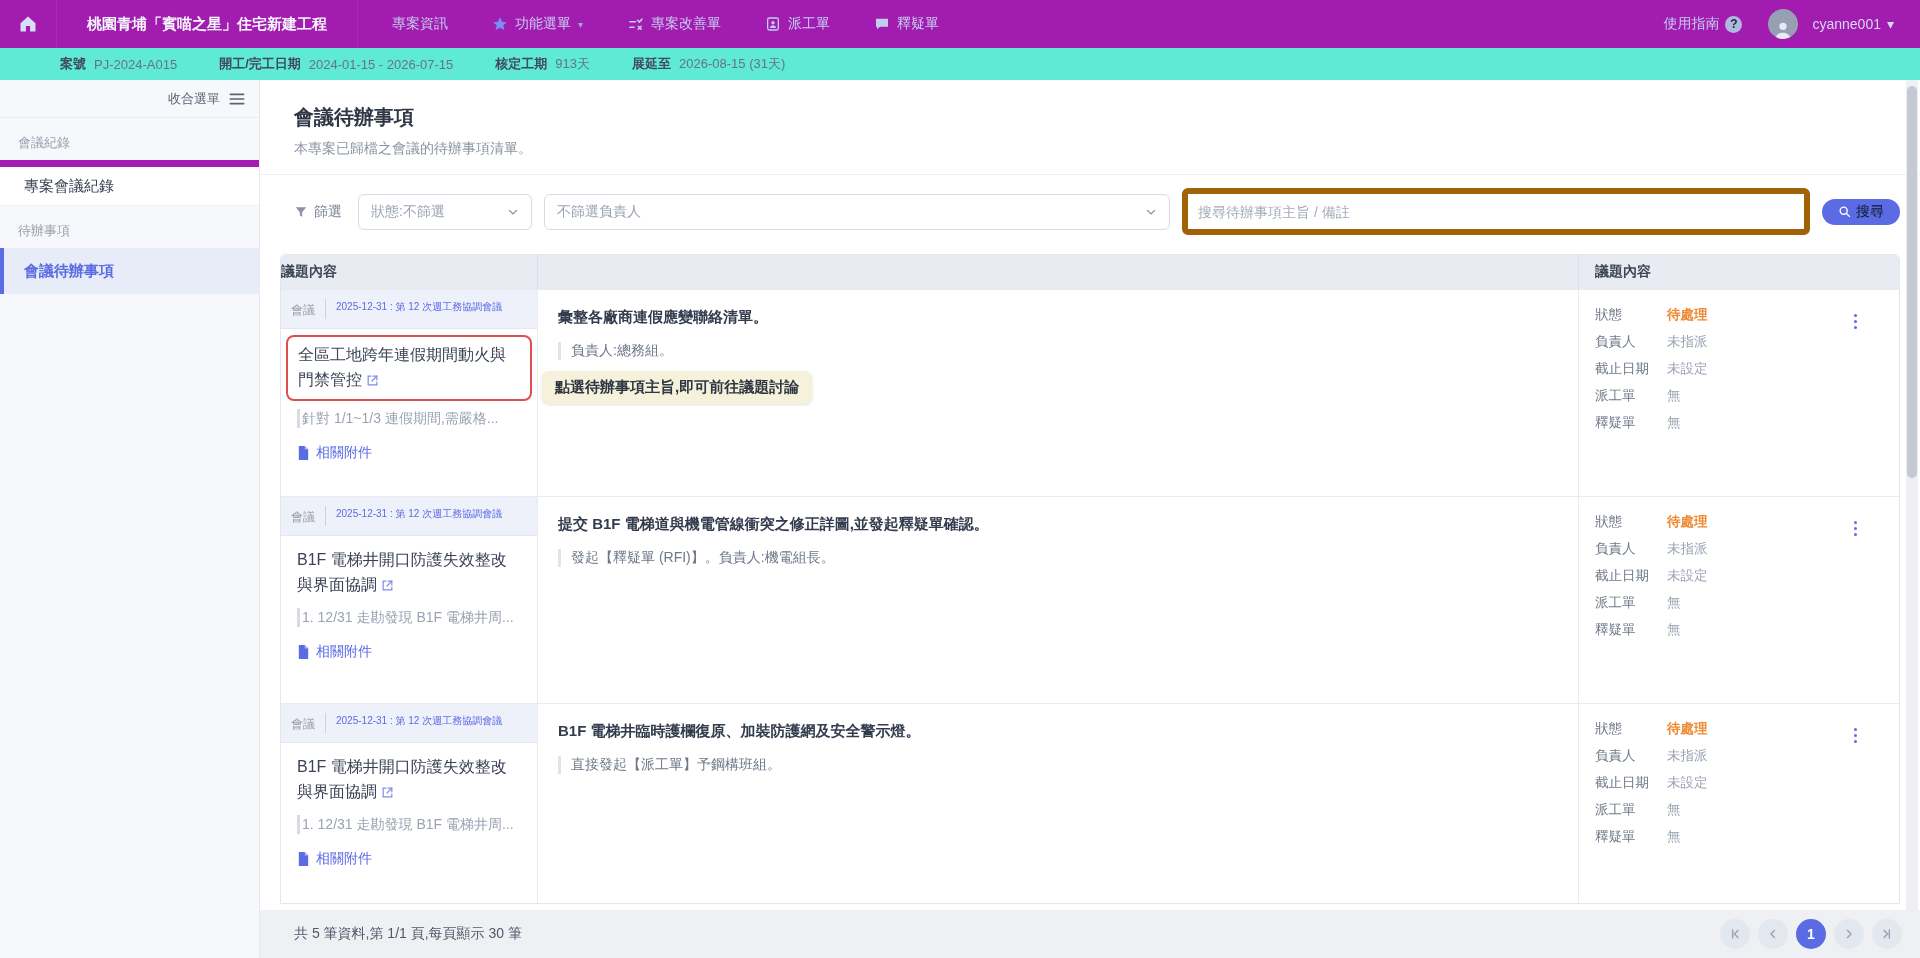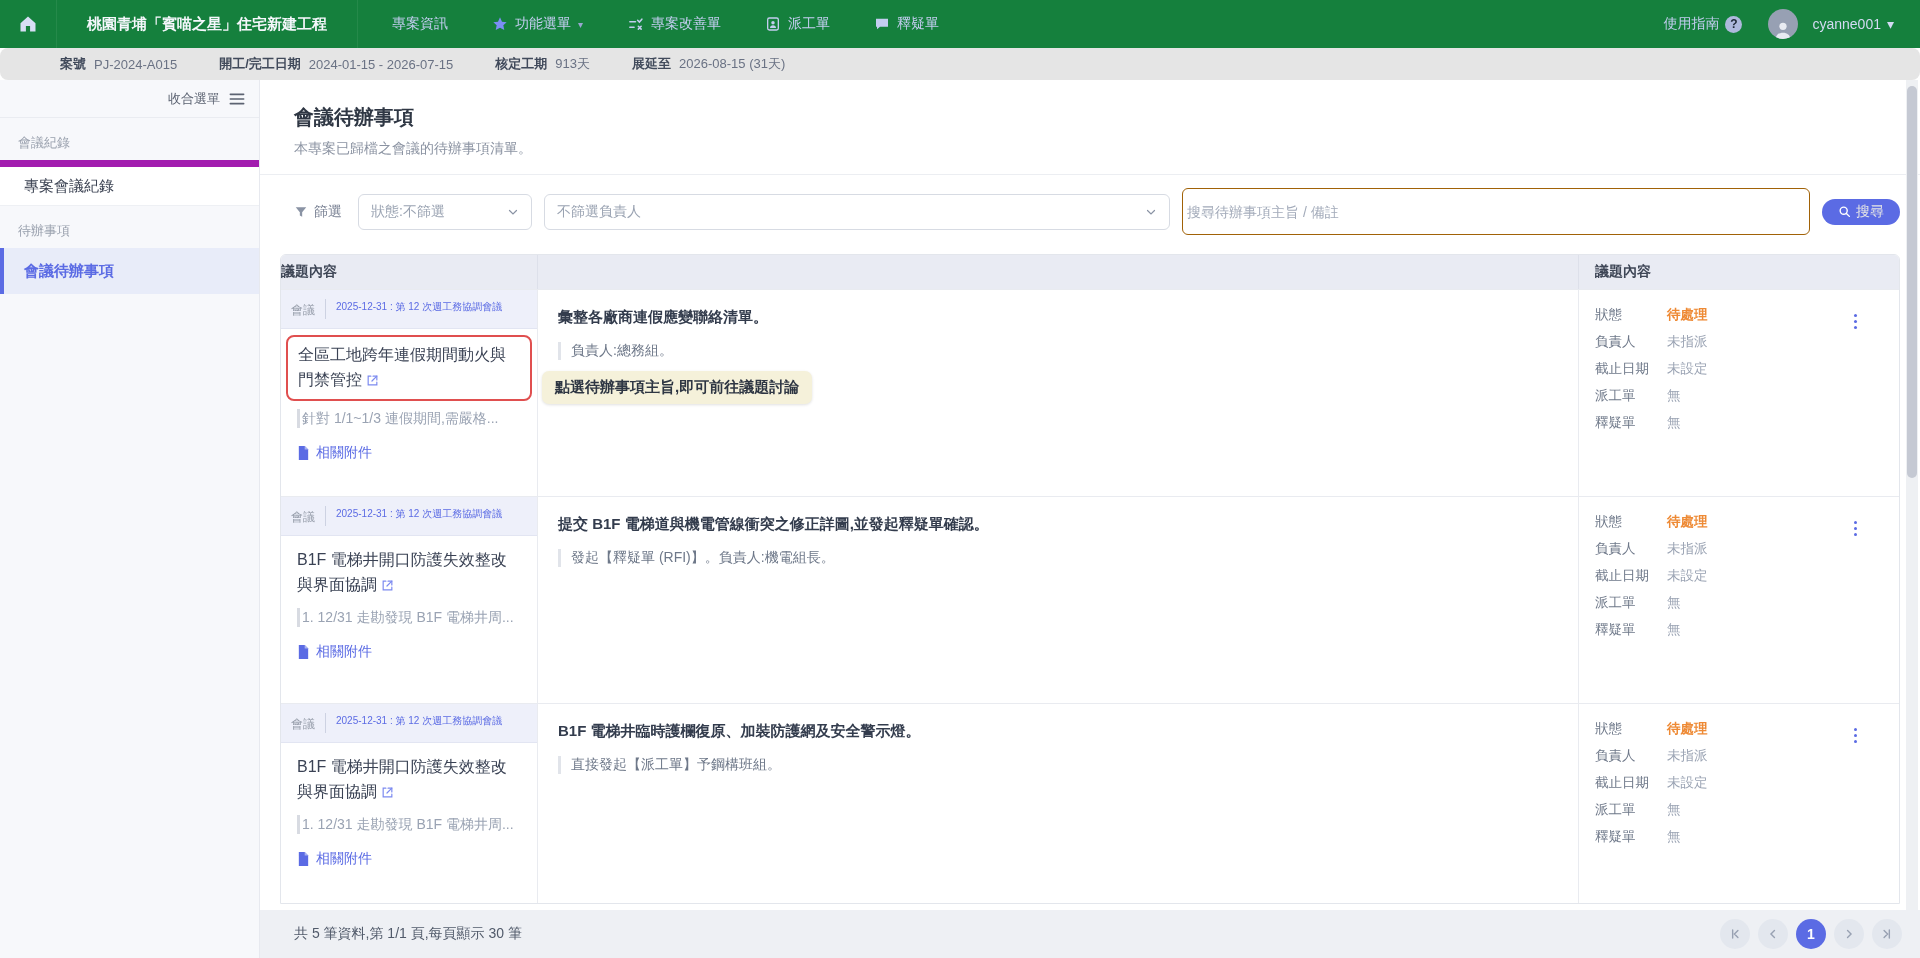--- a/index.html
+++ b/index.html
@@ -1,38 +1,38 @@
 <!DOCTYPE html>
 <html><head>
 <meta charset="utf-8">
 <style>
   * { margin:0; padding:0; box-sizing:border-box; }
   html,body { width:1920px; height:958px; font-family:"Liberation Sans","DejaVu Sans",sans-serif; background:#fff; overflow:hidden; }
   body { position:relative; }
   svg { display:block; }
 
   
-  .navbar { height:48px; background:#15803d; display:flex; align-items:center; color:#bcc7ea; font-size:14px; }
+  .navbar { height:48px; background:#a21caf; display:flex; align-items:center; color:#bcc7ea; font-size:14px; }
   .nav-home { width:56px; height:48px; display:flex; align-items:center; justify-content:center; color:#d7def5; cursor:pointer; }
   .nav-title { color:#f5f7fc; font-weight:bold; font-size:15px; padding:0 30px; height:48px; display:flex; align-items:center;
                border-left:1px solid rgba(255,255,255,.07); border-right:1px solid rgba(255,255,255,.07); }
   .nav-items { display:flex; align-items:center; gap:44px; margin-left:34px; }
   .nav-item { display:flex; align-items:center; gap:7px; cursor:pointer; color:#c3cdf0; }
   .nav-item .caret { font-size:10px; color:#9aa6d0; }
   .caret::after { content:"▾"; }
   .star { color:#7c8ef5; }
   .nav-right { margin-left:auto; display:flex; align-items:center; gap:14px; padding-right:26px; }
   .help { display:flex; align-items:center; gap:6px; cursor:pointer; color:#c3cdf0; }
   .qcircle { width:17px; height:17px; border-radius:50%; background:#aeb9dd; color:#1d2735; font-size:12px; font-weight:bold; display:flex; align-items:center; justify-content:center; }
   .qcircle::after { content:"?"; }
   .avatar { width:30px; height:30px; border-radius:50%; background:#97a0b3; display:flex; align-items:end; justify-content:center; overflow:hidden; margin-left:12px; cursor:pointer; }
   .user { display:flex; align-items:center; gap:6px; cursor:pointer; color:#d3daf3; font-size:14px; }
 
   
-  .project-bar { height:32px; background:#e5e5e5; display:flex; align-items:center; gap:42px; padding-left:60px; font-size:13px;border-radius:8px; }
+  .project-bar { height:32px; background:#5eead4; display:flex; align-items:center; gap:42px; padding-left:60px; font-size:13px; }
   .pfield { display:flex; align-items:center; gap:8px; }
   .plabel { color:#414a5b; font-weight:bold; }
   .pvalue { color:#6a7284; }
 
   
   .app { display:flex; height:878px; }
   .sidebar { width:260px; background:#f7f8fb; border-right:1px solid #e7e9ef; flex-shrink:0; }
   .side-head { height:38px; display:flex; align-items:center; justify-content:flex-end; gap:9px; padding-right:14px; color:#5c6372; font-size:13px; border-bottom:1px solid #eaecf1; cursor:pointer; }
   .side-section { padding:16px 18px 8px; color:#9aa1ae; font-size:13px; }
   .side-item { height:46px; display:flex; align-items:center; padding-left:24px; font-size:15px; color:#3b4252; background:#fff; border-top:7px solid #a21caf; border-bottom:1px solid #eef0f4; cursor:pointer; }
@@ -45,23 +45,23 @@
   .page-title { font-size:20px; font-weight:bold; color:#2f3744; }
   .page-sub { margin-top:9px; font-size:14px; color:#8b93a2; }
 
   
   .filter-row { display:flex; align-items:center; gap:12px; padding:13px 20px 13px 18px; }
   .filter-label { display:flex; align-items:center; gap:6px; color:#7a8294; font-size:14px; padding:0 4px 0 16px; }
   .selectbox { height:36px; border:1px solid #d7dbe3; border-radius:6px; background:#fff; display:flex; align-items:center; justify-content:space-between; padding:0 12px; color:#9aa3b2; font-size:14px; cursor:pointer; }
   .sel-status { width:174px; }
   .sel-assignee { width:626px; }
   .chev { color:#8a93a4; }
-  .search-input { flex:1; height:47px; border:1px solid #a16207; border-radius:6px; padding:0 4px; font-size:14px; color:#3b4252; font-family:inherit; }
+  .search-input { flex:1; height:47px; border:6px solid #a16207; border-radius:6px; padding:0 10px; font-size:14px; color:#3b4252; font-family:inherit; }
   .search-input::placeholder { color:#a3abba; }
-  .search-btn { width:78px; height:26px; background:#5b6be4; color:#e5e5e5; border:none; border-radius:16px; font-size:14px; font-family:inherit; display:flex; align-items:center; justify-content:center; gap:5px; cursor:pointer; }
+  .search-btn { width:78px; height:26px; background:#5b6be4; color:#0f172a; border:none; border-radius:16px; font-size:14px; font-family:inherit; display:flex; align-items:center; justify-content:center; gap:5px; cursor:pointer; }
 
   
   .board { margin:6px 20px 0; border:1px solid #e3e6ec; border-radius:6px 6px 0 0; height:650px; display:flex; flex-direction:column; overflow:hidden; }
   .board-header { height:34px; background:#e9ebf3; display:flex; flex-shrink:0; font-size:14px; font-weight:bold; color:#3e4656; }
   .bh-left { width:257px; display:flex; align-items:center; padding-left:0; border-right:1px solid #dde0ea; }
   .bh-mid { flex:1; border-right:1px solid #dde0ea; }
   .bh-right { width:320px; display:flex; align-items:center; padding-left:16px; }
   .trow { display:flex; border-top:1px solid #e9ebf0; }
   .trow:first-of-type { border-top:none; }
   .trow.r1, .trow.r2 { height:207px; }

